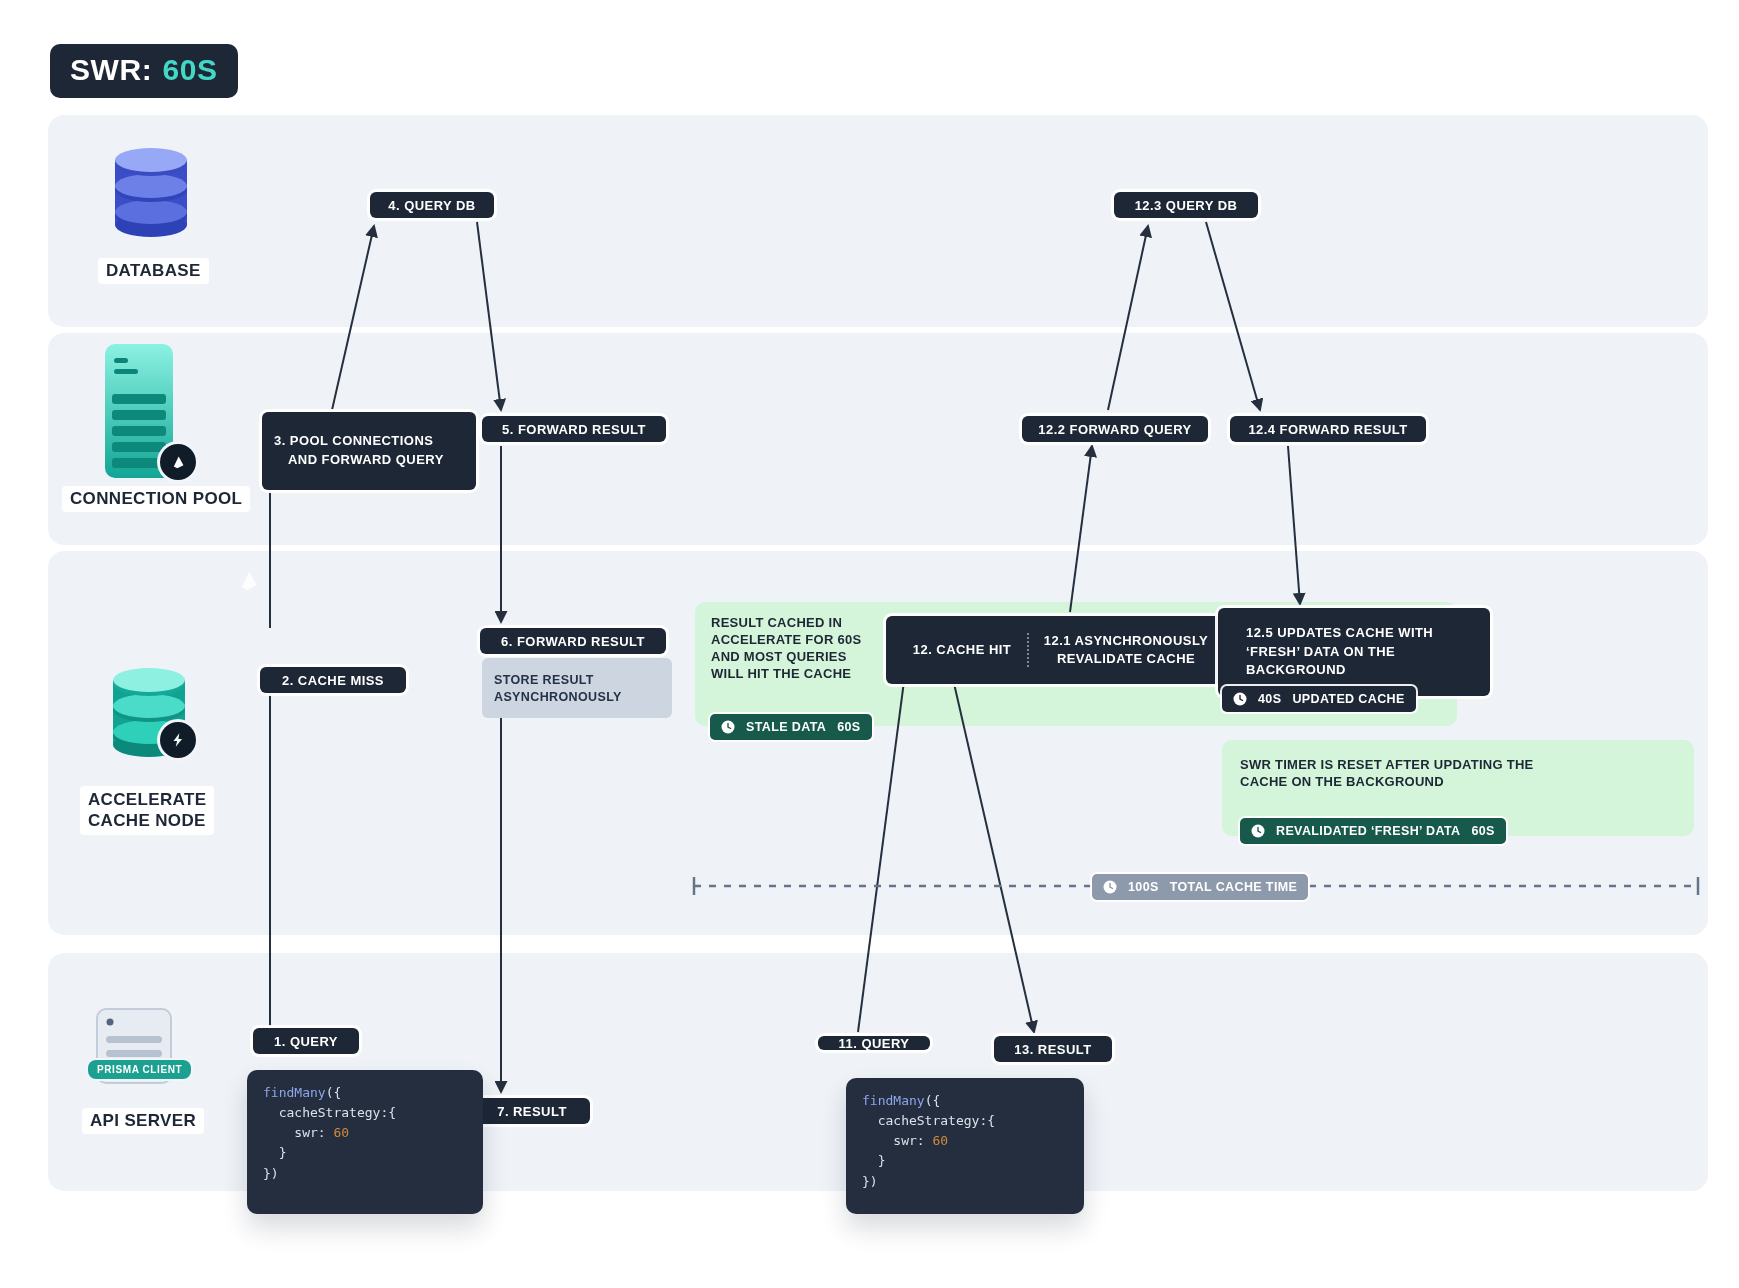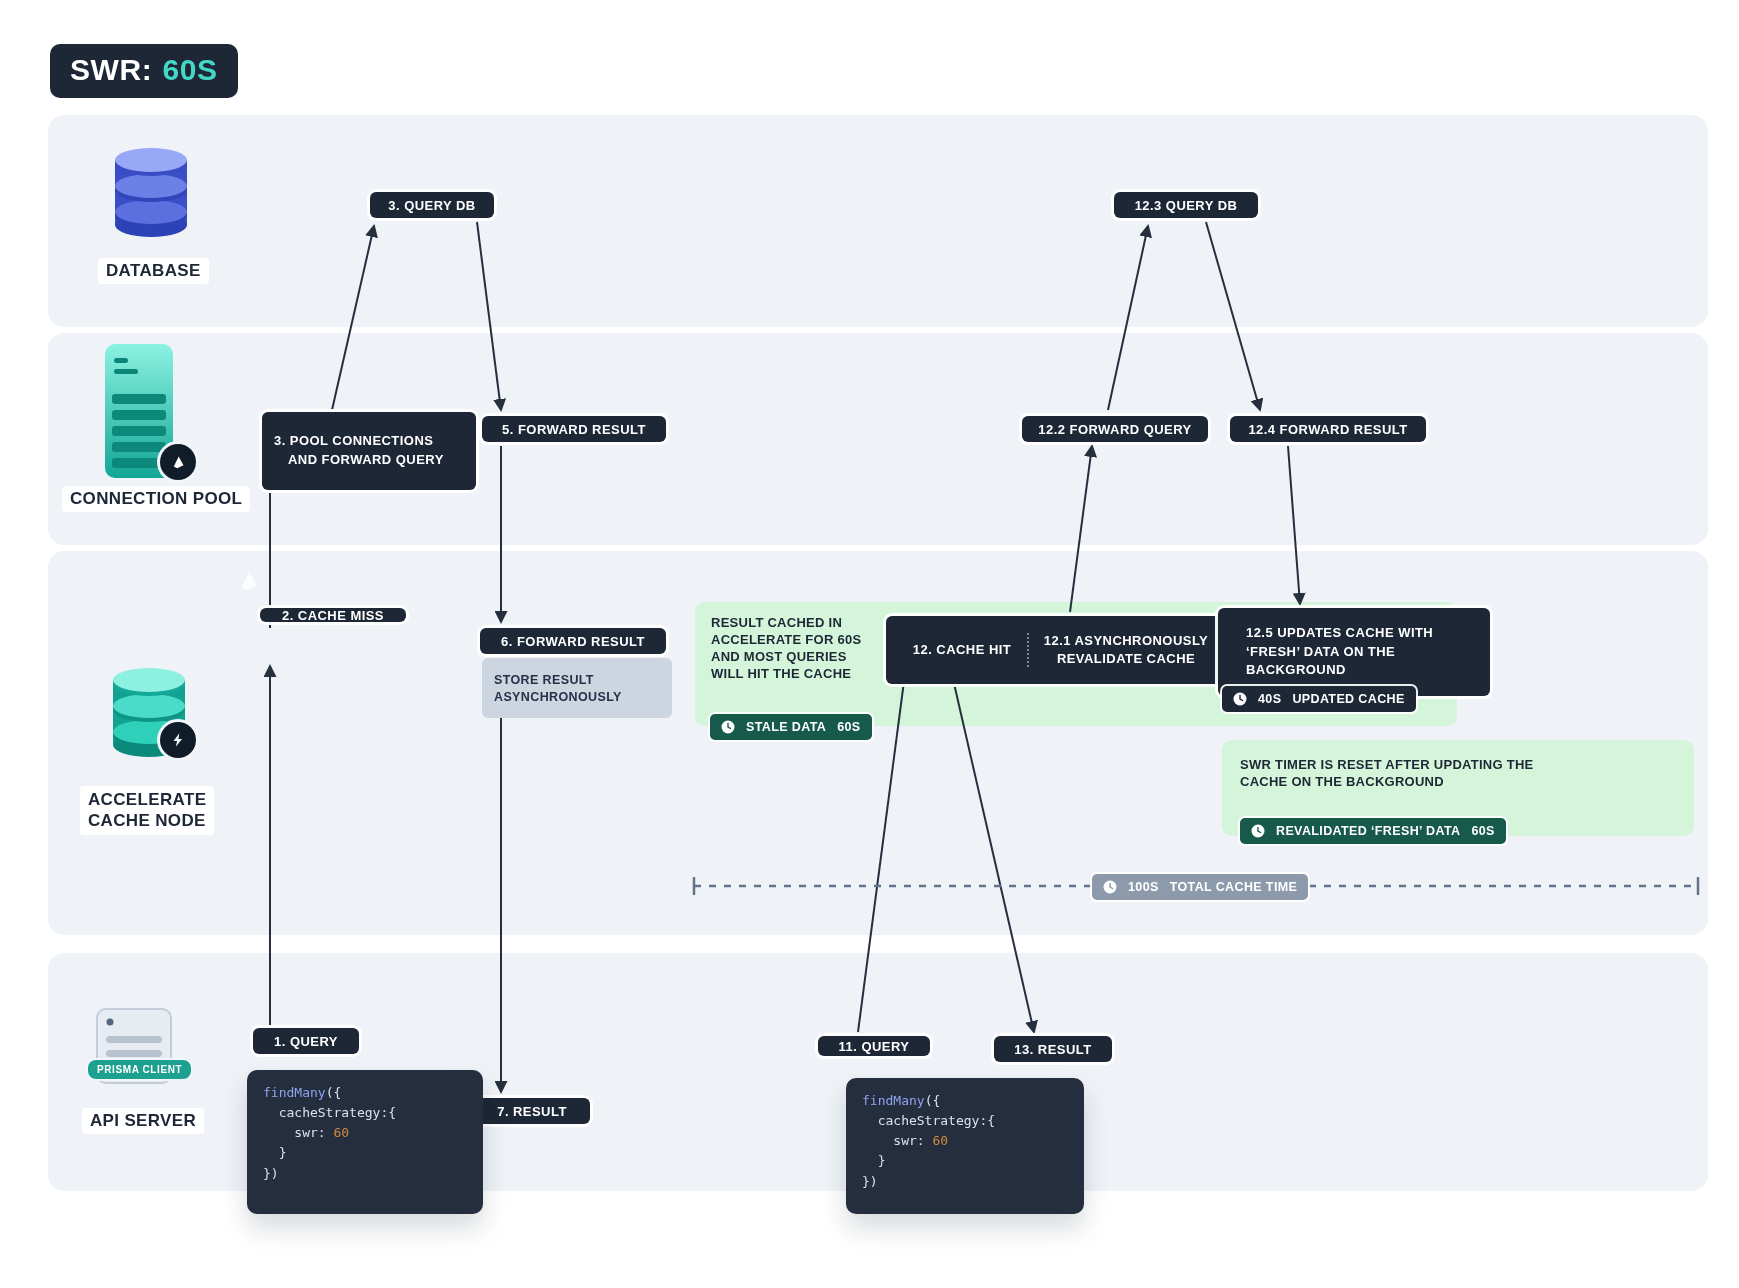--- a/index.html
+++ b/index.html
@@ -166,32 +166,32 @@
     <svg width="80" height="80" viewBox="0 0 80 80">
       <rect x="3" y="3" width="74" height="74" rx="9" fill="#e7ecf2" stroke="#c3cdd9" stroke-width="2"></rect>
       <circle cx="16" cy="16" r="3.5" fill="#55657c"></circle>
       <rect x="12" y="30" width="56" height="7" rx="3.5" fill="#b6c2d0"></rect>
       <rect x="12" y="44" width="56" height="7" rx="3.5" fill="#b6c2d0"></rect>
     </svg>
   </div>
   <div class="prisma-chip" style="left:88px;top:1060px">PRISMA CLIENT</div>
   <div class="lane-chip" style="left:82px;top:1108px">API SERVER</div>
 
-  <div class="b" style="left:370px;top:192px;width:104px;height:26px">3. QUERY DB</div>
+  <div class="b" style="left:370px;top:192px;width:104px;height:26px">4. QUERY DB</div>
   <div class="b" style="left:1114px;top:192px;width:124px;height:26px">12.3 QUERY DB</div>
 
   <div class="b col" style="left:262px;top:412px;width:190px;height:46px">
     <span>3. POOL CONNECTIONS</span>
     <span style="padding-left:14px">AND FORWARD QUERY</span>
   </div>
   <div class="b" style="left:482px;top:416px;width:164px;height:26px">5. FORWARD RESULT</div>
   <div class="b" style="left:1022px;top:416px;width:166px;height:26px">12.2 FORWARD QUERY</div>
   <div class="b" style="left:1230px;top:416px;width:176px;height:26px">12.4 FORWARD RESULT</div>
 
-  <div class="b" style="left:260px;top:608px;width:126px;height:14px">2. CACHE MISS</div>
+  <div class="b" style="left:260px;top:667px;width:126px;height:26px">2. CACHE MISS</div>
   <div class="b" style="left:480px;top:628px;width:166px;height:26px">6. FORWARD RESULT</div>
   <div class="sub" style="left:482px;top:658px;width:166px;height:48px">
     <span>STORE RESULT</span>
     <span>ASYNCHRONOUSLY</span>
   </div>
 
   <div class="note" style="left:711px;top:614px;width:164px">RESULT CACHED IN ACCELERATE FOR 60S AND MOST QUERIES WILL HIT THE CACHE</div>
 
   <div class="b" style="left:886px;top:616px;width:326px;height:46px;padding:11px">
     <div class="cell" style="width:130px">12. CACHE HIT</div>
@@ -242,21 +242,21 @@
           <circle cx="7" cy="7" r="6.5" fill="#fff"></circle>
           <path d="M7 3.4 V7 l2.6 1.5" stroke="#8c9aab" stroke-width="1.4" fill="none" stroke-linecap="round"></path>
         </svg>
     </span>
     <span>100S</span>
     <span>TOTAL CACHE TIME</span>
   </div>
 
   <div class="b" style="left:253px;top:1028px;width:86px;height:26px">1. QUERY</div>
   <div class="b" style="left:474px;top:1098px;width:96px;height:26px">7. RESULT</div>
-  <div class="b" style="left:818px;top:1036px;width:92px;height:20px">11. QUERY</div>
+  <div class="b" style="left:818px;top:1036px;width:92px;height:14px">11. QUERY</div>
   <div class="b" style="left:994px;top:1036px;width:98px;height:26px">13. RESULT</div>
 
   <div class="code" style="left:247px;top:1070px;width:204px;height:118px">
     <div class="cl"><span class="fn">findMany</span><span>({</span></div>
     <div class="cl">  cacheStrategy:{</div>
     <div class="cl"><span>    swr: </span><span class="num">60</span></div>
     <div class="cl">  }</div>
     <div class="cl">})</div>
   </div>
 

